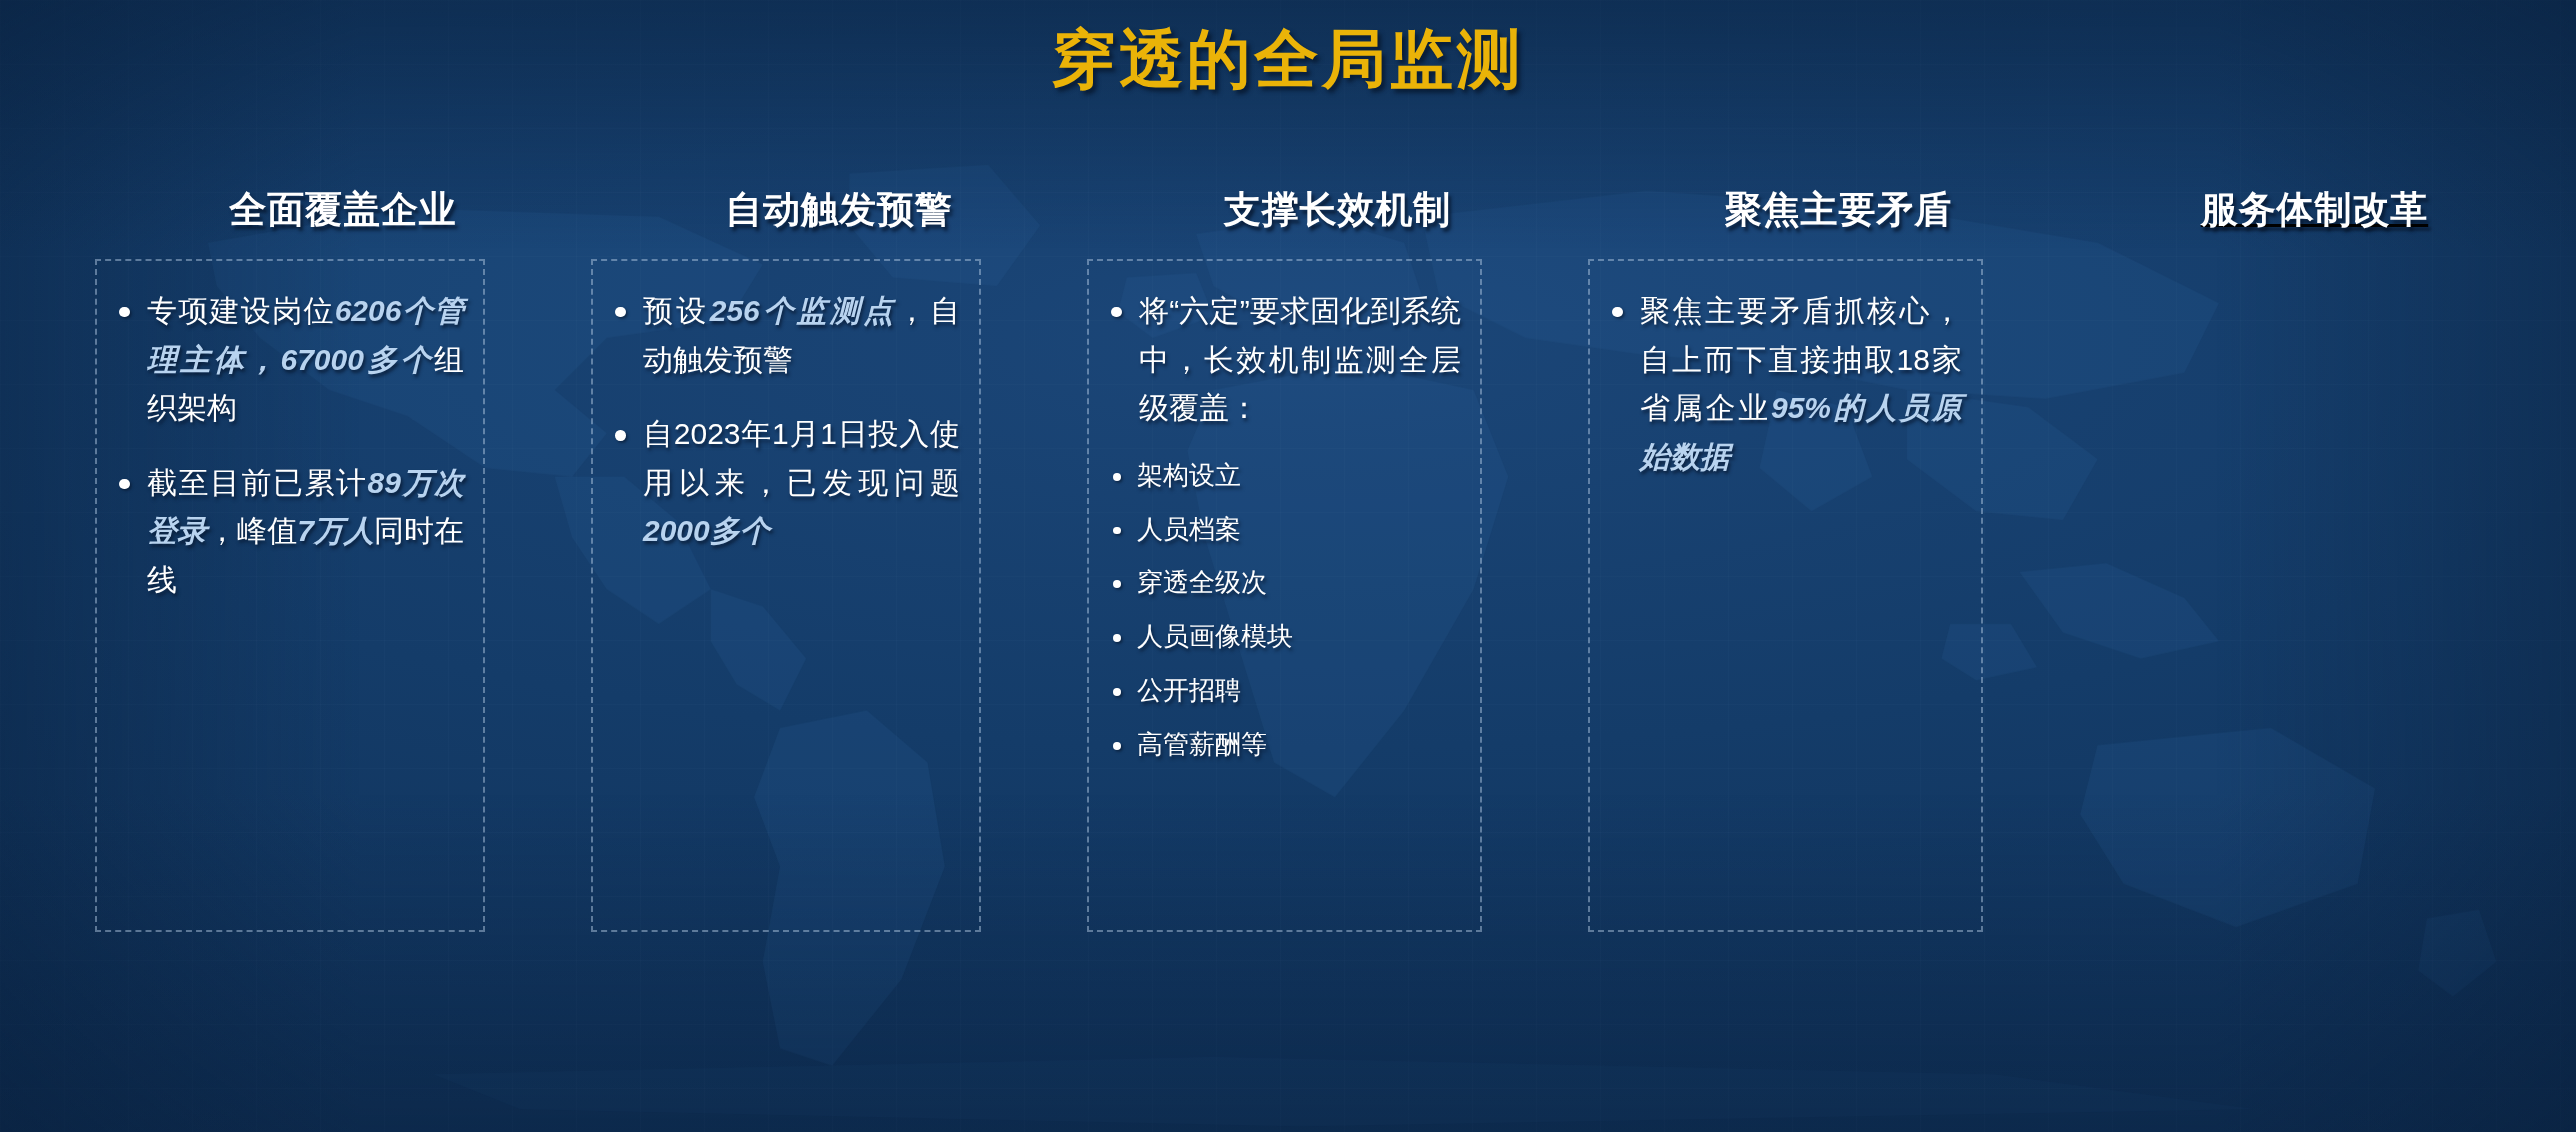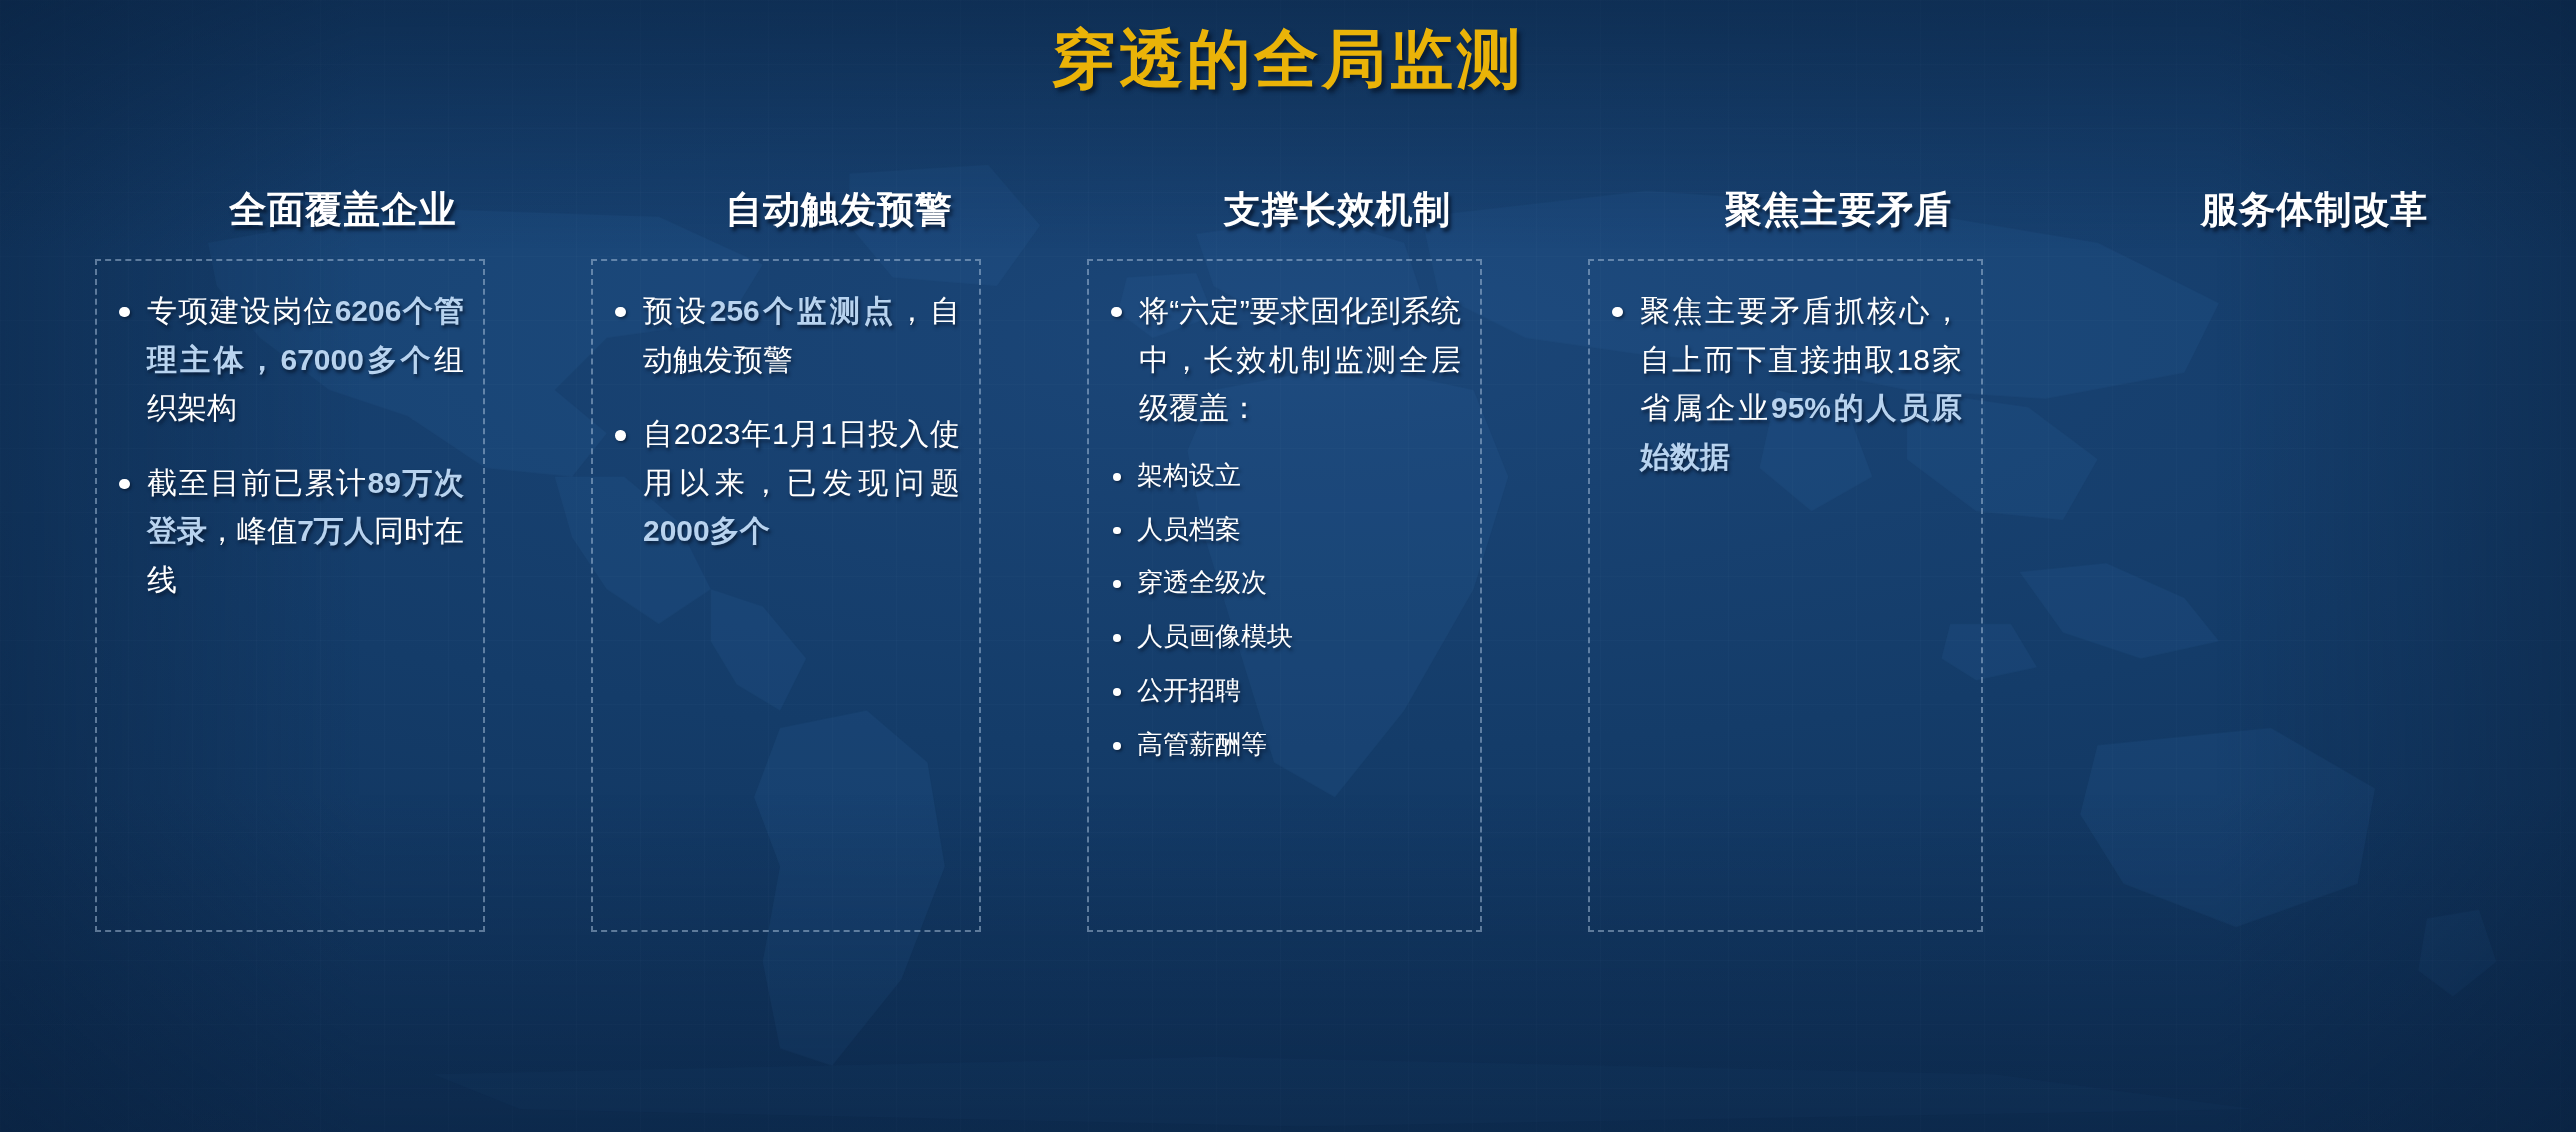--- a/index.html
+++ b/index.html
@@ -75,21 +75,21 @@
     margin-bottom:26px;
     text-shadow:1.7px 2.6px 3.5px rgba(5,20,42,.72);
     text-align:justify;
   }
   .bullets > li::before{
     content:""; position:absolute; left:10.4px; top:20px;
     width:10.4px; height:10.4px; border-radius:50%;
     background:#ffffff;
     box-shadow:1.7px 1.7px 2.6px rgba(5,20,42,.6);
   }
-  .hl{ color:#b8d3ef; font-weight:700; }
+  .hl{ color:#b8d3ef; font-weight:700;font-style:italic; }
 
   
   .subbullets{ list-style:none; margin-top:18px; }
   .subbullets > li{
     position:relative;
     padding-left:36px;
     color:#ffffff;
     font-size:26px;
     line-height:1.3;
     margin-bottom:20px;
@@ -104,21 +104,21 @@
 
   
   .c1{ width:496px; margin-left:92px; }
   .c1 .col-box{ width:390px; }
   .c2{ width:496px; }
   .c2 .col-box{ width:390px; }
   .c3{ width:501px; }
   .c3 .col-box{ width:395px; }
   .c4{ width:501px; }
   .c4 .col-box{ width:395px; }
-  .c5{ width:451px; }
+  .c5{ width:451px;text-decoration:underline; }
   .c5 .col-box{ width:399px; }
   .c5 .bullets > li{ margin-bottom:29.5px; }
 </style>
 </head>
 <body>
 
 <div id="bg-layer"></div>
 
 <div id="bg-map">
   <svg viewBox="0 0 2972 1190" preserveAspectRatio="none" aria-hidden="true">

